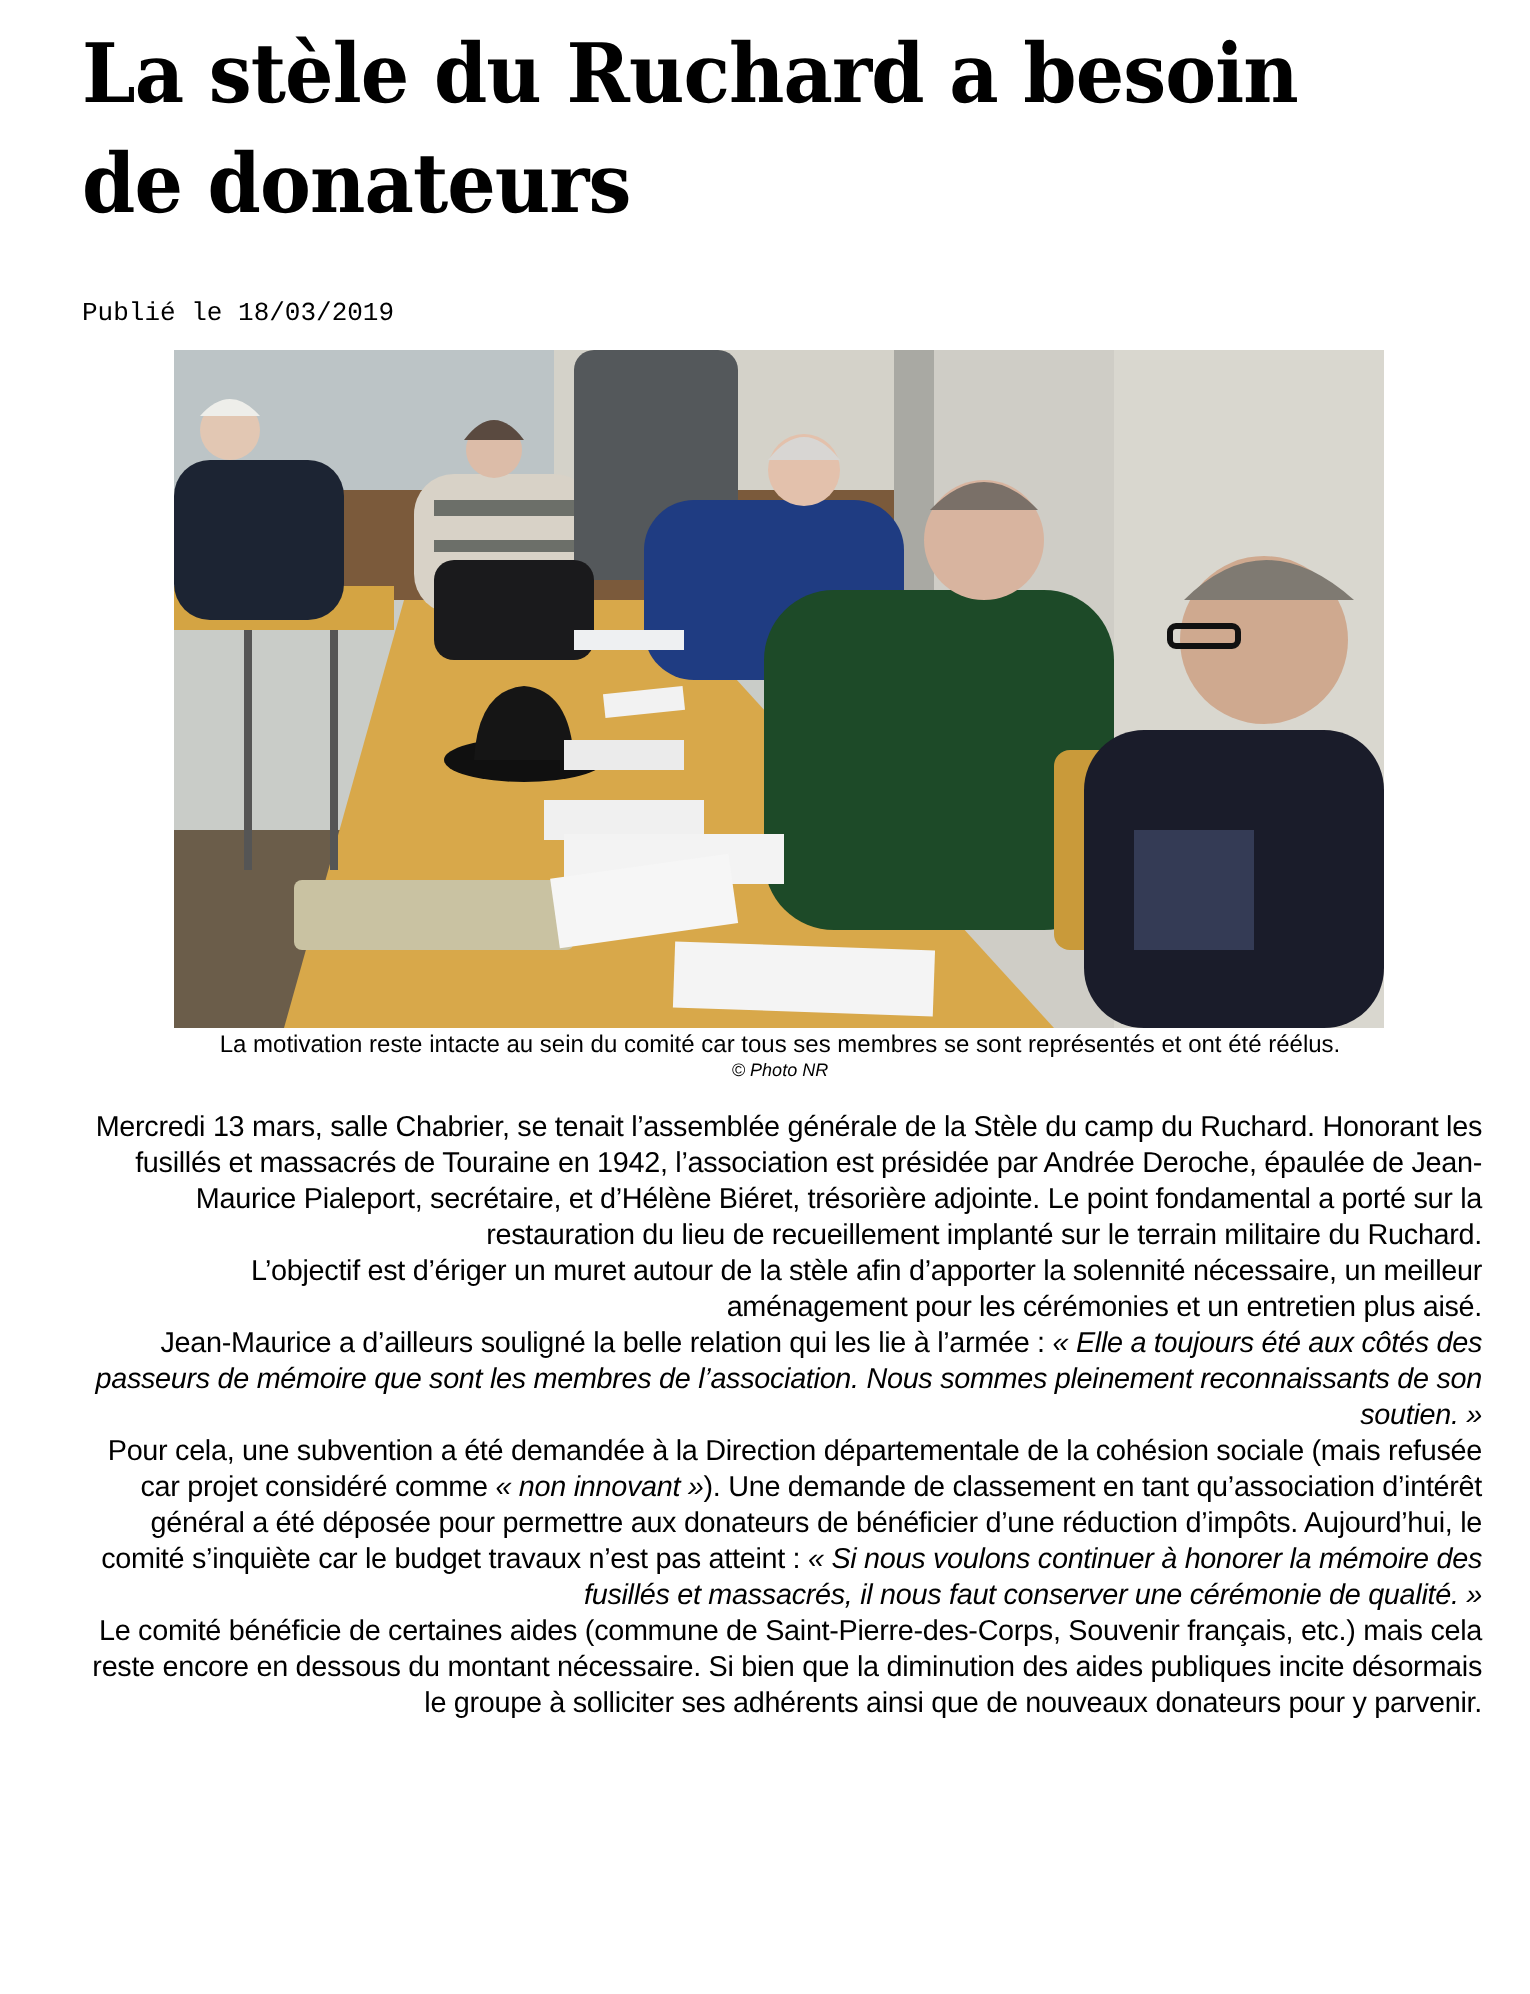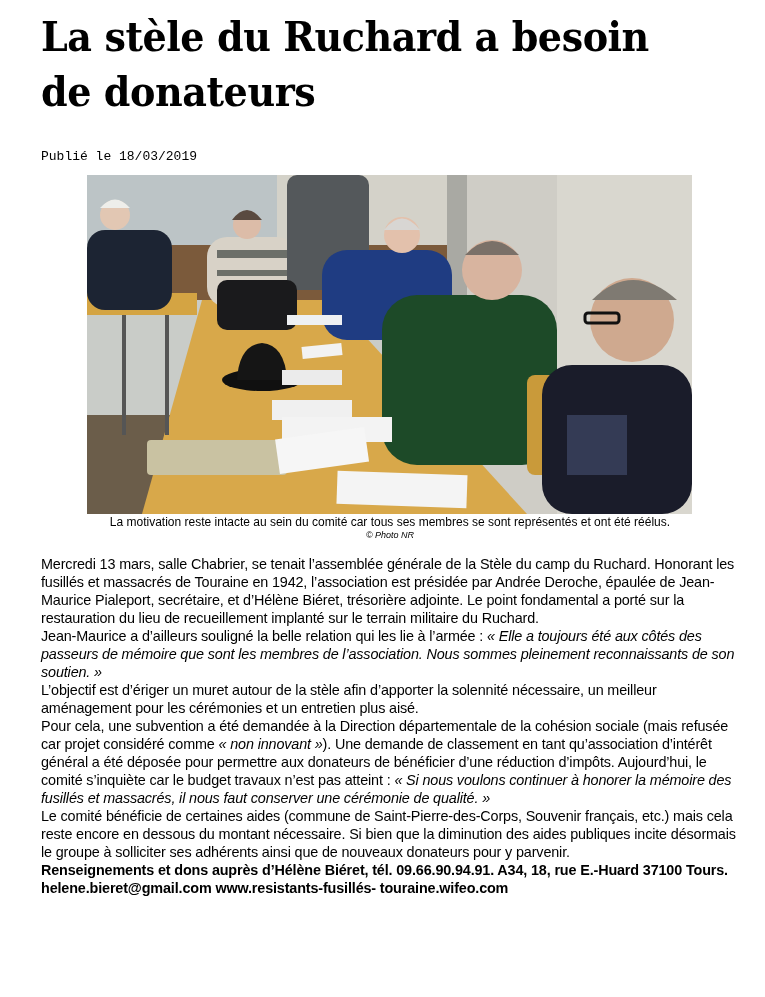--- a/index.html
+++ b/index.html
@@ -27,21 +27,21 @@
       font-size: 12px; line-height: 14px;
     }
     .credit {
       position: absolute; left: 0; top: 530px; width: 780px; text-align: center;
       font-size: 9px; font-style: italic; line-height: 11px;
     }
     .article {
       position: absolute; left: 41px; top: 555px; width: 700px;
       font-size: 14.4px; line-height: 18px; letter-spacing: -0.15px;
     }
-    .article p { margin: 0; }
+    .article p { margin: 0; text-align: right; }
     .article em { font-style: italic; }
     .article .contact { font-weight: bold; }
   </style>
 </head>
 <body>
 
 <h1 class="title">La stèle du Ruchard a besoin de donateurs</h1>
 
 <div class="pubdate">Publié le 18/03/2019</div>
 
@@ -110,25 +110,24 @@
 </div>
 
 <div class="caption">La motivation reste intacte au sein du comité car tous ses membres se sont représentés et ont été réélus.</div>
 <div class="credit">© Photo NR</div>
 
 <div class="article">
   <p>
     <span>Mercredi 13 mars, salle Chabrier, se tenait l’assemblée générale de la Stèle du camp du Ruchard. Honorant les fusillés et massacrés de Touraine en 1942, l’association est présidée par Andrée Deroche, épaulée de Jean-Maurice Pialeport, secrétaire, et d’Hélène Biéret, trésorière adjointe. Le point fondamental a porté sur la restauration du lieu de recueillement implanté sur le terrain militaire du Ruchard.</span>
   </p>
   <p>
-    <span>Jean-Maurice a d’ailleurs souligné la belle relation qui les lie à l’armée : </span><em>« Elle a toujours été aux côtés des passeurs de mémoire que sont les membres de l’association. Nous sommes pleinement reconnaissants de son soutien. »</em>
+    <span>L’objectif est d’ériger un muret autour de la stèle afin d’apporter la solennité nécessaire, un meilleur aménagement pour les cérémonies et un entretien plus aisé.</span>
   </p>
   <p>
-    <span>L’objectif est d’ériger un muret autour de la stèle afin d’apporter la solennité nécessaire, un meilleur aménagement pour les cérémonies et un entretien plus aisé.</span>
+    <span>Jean-Maurice a d’ailleurs souligné la belle relation qui les lie à l’armée : </span><em>« Elle a toujours été aux côtés des passeurs de mémoire que sont les membres de l’association. Nous sommes pleinement reconnaissants de son soutien. »</em>
   </p>
   <p>
     <span>Pour cela, une subvention a été demandée à la Direction départementale de la cohésion sociale (mais refusée car projet considéré comme </span><em>« non innovant »</em><span>). Une demande de classement en tant qu’association d’intérêt général a été déposée pour permettre aux donateurs de bénéficier d’une réduction d’impôts. Aujourd’hui, le comité s’inquiète car le budget travaux n’est pas atteint : </span><em>« Si nous voulons continuer à honorer la mémoire des fusillés et massacrés, il nous faut conserver une cérémonie de qualité. »</em>
   </p>
   <p>
     <span>Le comité bénéficie de certaines aides (commune de Saint-Pierre-des-Corps, Souvenir français, etc.) mais cela reste encore en dessous du montant nécessaire. Si bien que la diminution des aides publiques incite désormais le groupe à solliciter ses adhérents ainsi que de nouveaux donateurs pour y parvenir.</span>
   </p>
-  <p class="contact">Renseignements et dons auprès d’Hélène Biéret, tél. 09.66.90.94.91. A34, 18, rue E.-Huard 37100 Tours. helene.bieret@gmail.com www.resistants-fusillés- touraine.wifeo.com</p>
 </div>
 
 </body></html>

